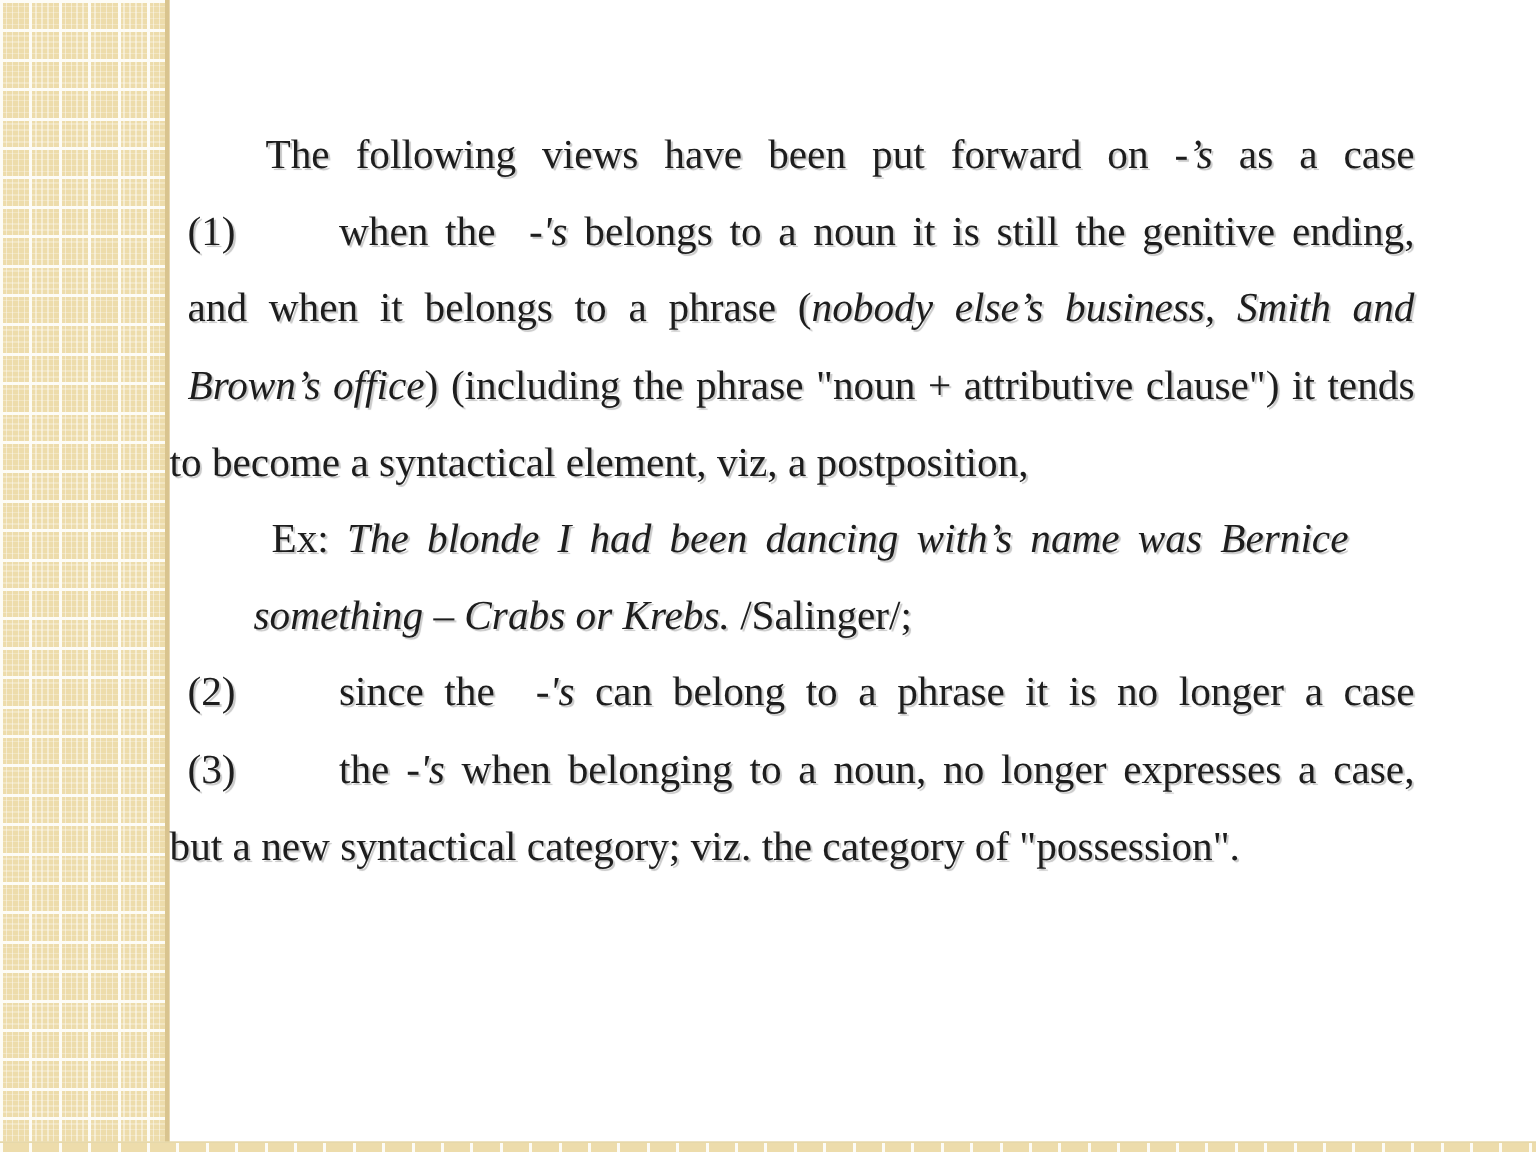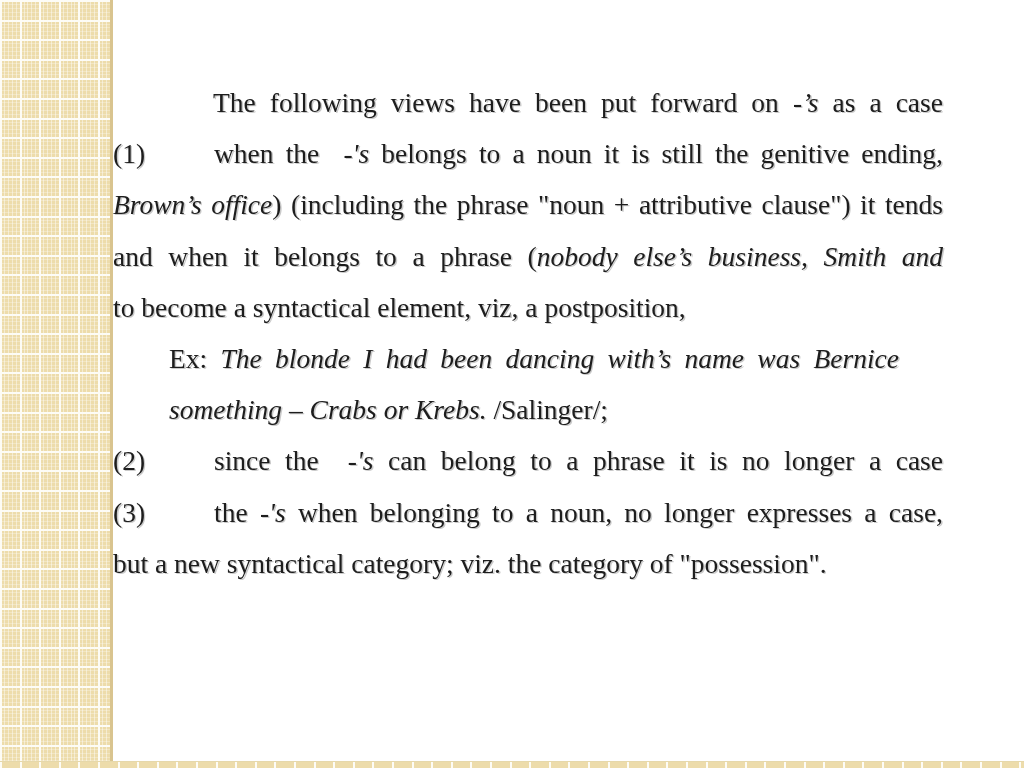--- a/index.html
+++ b/index.html
@@ -52,23 +52,24 @@
   .line {
     width: 100%;
     box-sizing: border-box;
     line-height: 51.2px;
     text-align: left;
     white-space: normal;
   }
   .jboth {
     text-align: justify;
     text-align-last: justify;
+    padding-left: 12px;
   }
   .indent {
-    padding-left: 100px;
+    padding-left: 64px;
   }
   .ex-line {
     margin-left: 56px;
     width: 730px;
   }
   .num {
     display: inline-block;
     width: 101px;
   }
   .it { font-style: italic; }
@@ -82,22 +83,22 @@
   <div class="bottom-strip"></div>
 
   <div class="text-block">
 
     <div>
       <div class="line jboth indent"><span>The following views have been put forward on </span><span class="it">-’s</span><span> as a case</span></div>
     </div>
 
     <div>
       <div class="line jboth"><span class="num">(1)</span><span>when the&nbsp; </span><span class="it">-'s</span><span> belongs to a noun it is still the genitive ending,</span></div>
+      <div class="line jboth"><span>and when it belongs to a phrase (</span><span class="it">nobody else’s business, Smith and</span></div>
       <div class="line jboth"><span class="it">Brown’s office</span><span>) (including the phrase "noun + attributive clause") it tends</span></div>
-      <div class="line jboth"><span>and when it belongs to a phrase (</span><span class="it">nobody else’s business, Smith and</span></div>
       <div class="line"><span>to become a syntactical element, viz, a postposition,</span></div>
     </div>
 
     <div>
       <div class="line jboth ex-line"><span>Ex: </span><span class="it">The blonde I had been dancing with’s name was Bernice</span></div>
       <div class="line ex-line"><span class="it">something – Crabs or Krebs.</span><span> /Salinger/;</span></div>
     </div>
 
     <div>
       <div class="line jboth"><span class="num">(2)</span><span>since the&nbsp; </span><span class="it">-'s</span><span> can belong to a phrase it is no longer a case</span></div>

